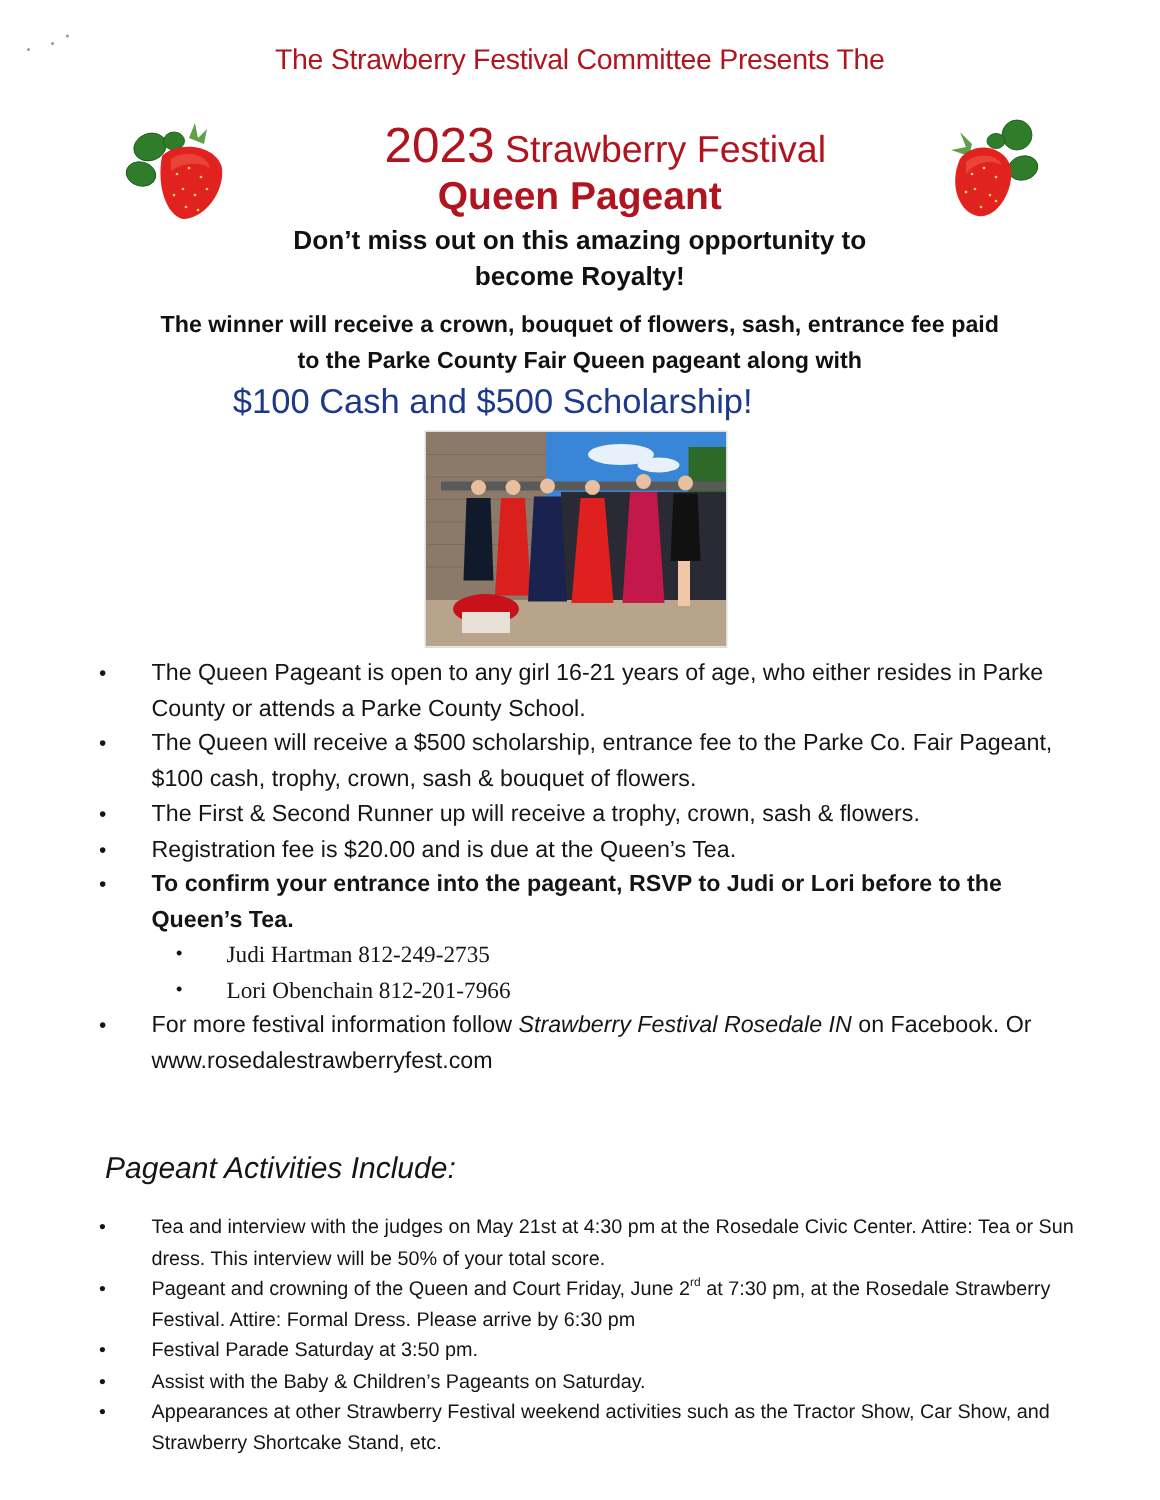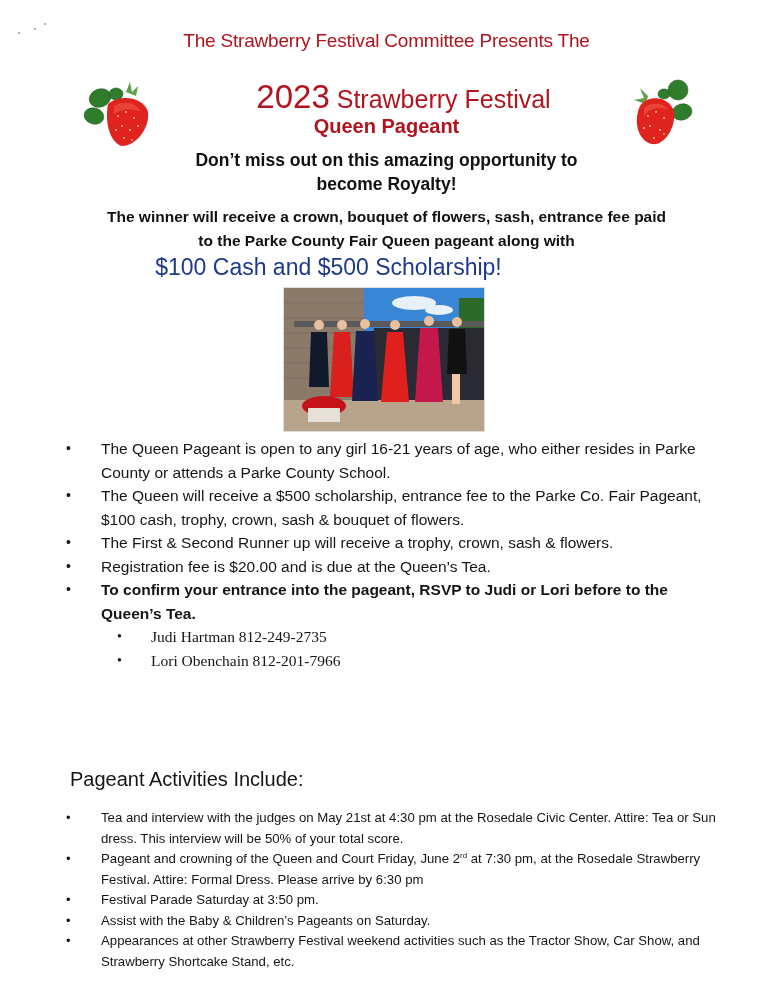--- a/index.html
+++ b/index.html
@@ -8,21 +8,21 @@
   .page { position: absolute; left: 0; top: 0; width: 773px; height: 1000px; }
   .specks { position: absolute; left: 18px; top: 20px; width: 40px; height: 20px; }
   .speck { position: absolute; width: 2px; height: 2px; background: #999; border-radius: 1px; }
 
   .t-presents { position: absolute; top: 30px; left: 0; width: 773px; text-align: center;
                 color: #b0141e; font-size: 19px; letter-spacing: -0.2px; }
   .t-year-line { position: absolute; top: 78px; left: 0; width: 773px; text-align: center;
                  color: #b0141e; font-size: 25px; }
   .t-year-line .year { font-size: 33px; margin-left: 34px; }
   .t-queen { position: absolute; top: 115px; left: 0; width: 773px; text-align: center;
-             color: #b0141e; font-size: 20px; font-weight: bold; }
+             color: #b0141e; font-size: 26px; font-weight: bold; }
   .t-dont { position: absolute; top: 148px; left: 180px; width: 413px; text-align: center;
             font-size: 17.5px; font-weight: bold; line-height: 24px; color: #111; }
   .t-winner { position: absolute; top: 205px; left: 100px; width: 573px; text-align: center;
               font-size: 15.5px; font-weight: bold; line-height: 24px; color: #111; }
   .t-cash { position: absolute; top: 254px; left: 0; width: 657px; text-align: center;
             font-size: 23px; color: #1d3a8a; }
 
   .strawberry { position: absolute; width: 80px; height: 80px; }
   .strawberry.left { left: 78px; top: 70px; }
   .strawberry.right { left: 618px; top: 70px; }
@@ -34,21 +34,21 @@
             list-style: none; font-size: 15.5px; line-height: 23.5px; color: #151515; }
   ul.main > li { position: relative; padding-left: 41px; }
   ul.main > li::before { content: "•"; position: absolute; left: 6px; top: 0; font-size: 14px; }
   ul.sub { list-style: none; margin: 0; padding: 0; }
   ul.sub > li { position: relative; padding-left: 50px; font-family: Liberation Serif, serif; }
   ul.sub > li::before { content: "•"; position: absolute; left: 16px; top: 0; font-size: 14px; }
   .bold { font-weight: bold; }
   .ital { font-style: italic; }
 
   .activities-heading { position: absolute; top: 768px; left: 70px; font-size: 20px;
-                        color: #151515; }
+                        font-style: italic; color: #151515; }
   ul.acts { position: absolute; top: 808px; left: 60px; width: 670px; margin: 0; padding: 0;
             list-style: none; font-size: 13.2px; line-height: 20.5px; color: #151515; }
   ul.acts > li { position: relative; padding-left: 41px; }
   ul.acts > li::before { content: "•"; position: absolute; left: 6px; top: 0; font-size: 13px; }
   sup { font-size: 8px; line-height: 0; }
 </style>
 </head>
 <body>
 
 <div class="page">
@@ -165,20 +165,21 @@
     <li><span>The Queen Pageant is open to any girl 16-21 years of age, who either resides in Parke County or attends a Parke County School.</span></li>
     <li><span>The Queen will receive a $500 scholarship, entrance fee to the Parke Co. Fair Pageant, $100 cash, trophy, crown, sash &amp; bouquet of flowers.</span></li>
     <li><span>The First &amp; Second Runner up will receive a trophy, crown, sash &amp; flowers.</span></li>
     <li><span>Registration fee is $20.00 and is due at the Queen’s Tea.</span></li>
     <li><span class="bold">To confirm your entrance into the pageant, RSVP to Judi or Lori before to the Queen’s Tea.</span>
       <ul class="sub">
         <li>Judi Hartman 812-249-2735</li>
         <li>Lori Obenchain 812-201-7966</li>
       </ul>
     </li>
+    <li><span>For more festival information follow </span><span class="ital">Strawberry Festival Rosedale IN</span><span> on Facebook. Or www.rosedalestrawberryfest.com</span></li>
   </ul>
 
   <div class="activities-heading">Pageant Activities Include:</div>
 
   <ul class="acts">
     <li>Tea and interview with the judges on May 21st at 4:30 pm at the Rosedale Civic Center. Attire: Tea or Sun dress. This interview will be 50% of your total score.</li>
     <li><span>Pageant and crowning of the Queen and Court Friday, June 2</span><sup>rd</sup><span>  at 7:30 pm, at the Rosedale Strawberry Festival. Attire: Formal Dress. Please arrive by 6:30 pm</span></li>
     <li>Festival Parade Saturday at 3:50 pm.</li>
     <li>Assist with the Baby &amp; Children’s Pageants on Saturday.</li>
     <li>Appearances at other Strawberry Festival weekend activities such as the Tractor Show, Car Show, and Strawberry Shortcake Stand, etc.</li>

